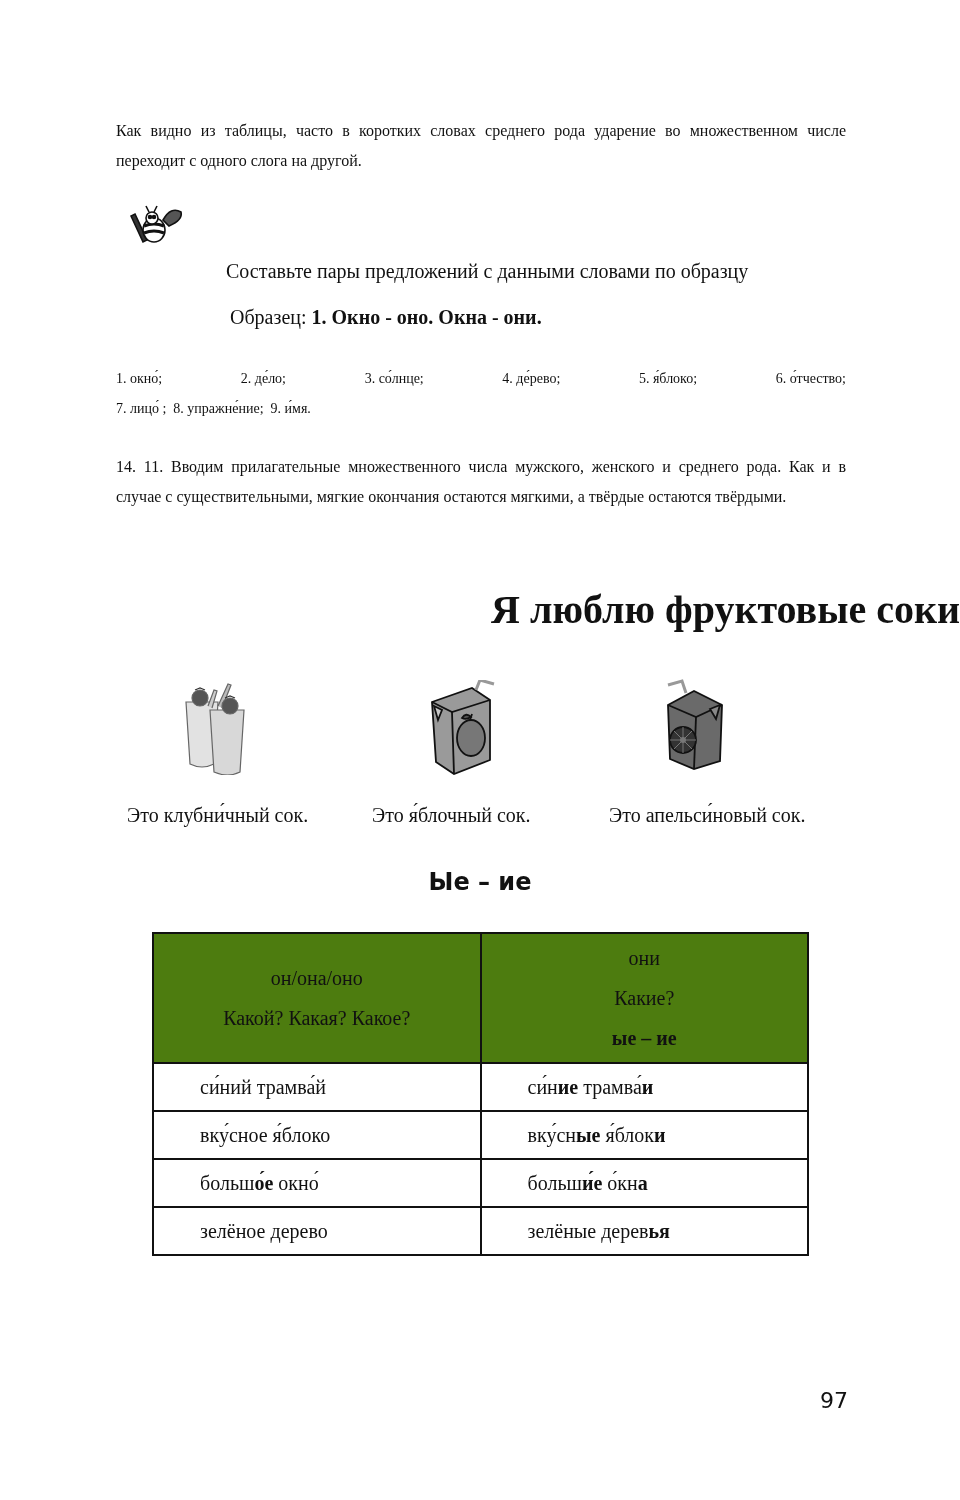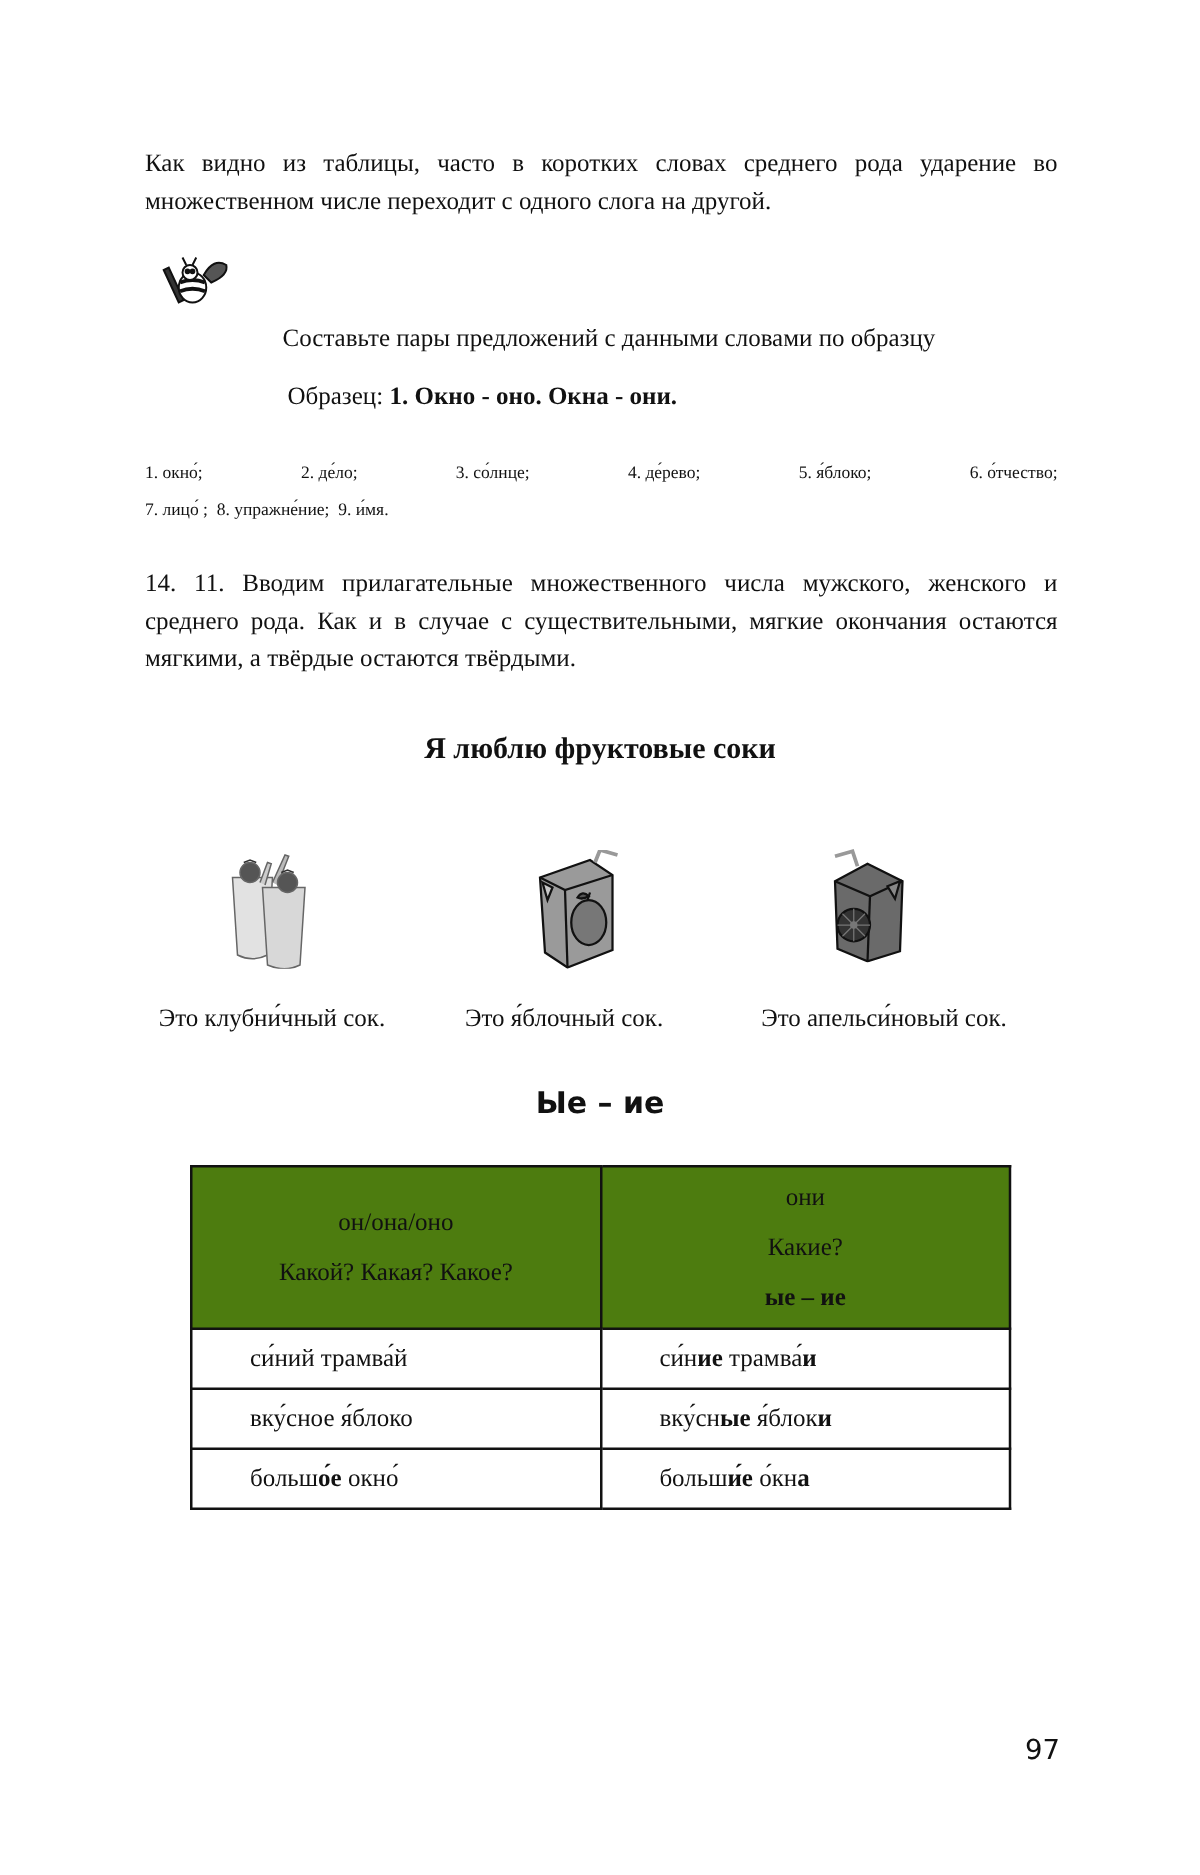--- a/index.html
+++ b/index.html
@@ -1,31 +1,31 @@
 <!DOCTYPE html>
 <html><head>
 <meta charset="utf-8">
 <style>
   html, body { margin: 0; padding: 0; background: #ffffff; }
   body { width: 960px; height: 1500px; position: relative; overflow: hidden; color: #111; }
   .serif { font-family: "Liberation Serif", "DejaVu Serif", serif; }
   .sans { font-family: "DejaVu Sans", "Liberation Sans", sans-serif; }
-  .para { position: absolute; left: 116px; width: 730px; font-size: 20px; line-height: 30px; text-align: justify; }
+  .para { position: absolute; left: 116px; width: 730px; font-size: 16px; line-height: 30px; text-align: justify; }
   .para p { margin: 0; }
   .intro { top: 116px; }
   .ex-header { position: absolute; left: 127px; top: 202px; height: 48px; display: flex; align-items: center; }
   .ex-header svg { width: 58px; height: 44px; }
   .ex-title { font-size: 26px; font-weight: bold; margin-left: 14px; letter-spacing: 0.2px; }
   .ex-instruction { position: absolute; left: 180px; top: 260px; font-size: 20px; margin-left: 46px; }
   .ex-sample { position: absolute; left: 230px; top: 306px; font-size: 20px; }
   .ex-sample b { font-weight: bold; }
   .words { position: absolute; left: 116px; top: 364px; width: 730px; font-size: 14px; line-height: 30px; }
   .words .row1 { display: flex; justify-content: space-between; }
   .p14 { top: 452px; }
-  .section-title { position: absolute; left: 0; width: 960px; top: 586px; text-align: center; font-size: 24px; font-weight: bold; }
+  .section-title { position: absolute; left: 0; width: 960px; top: 586px; text-align: right; font-size: 40px; font-weight: bold; }
   .pic { position: absolute; }
   .caption { position: absolute; top: 804px; font-size: 20px; }
   .subtitle { position: absolute; left: 0; width: 960px; top: 868px; text-align: center; font-size: 24px; font-weight: bold; }
   table.grammar { position: absolute; left: 152px; top: 932px; width: 657px; border-collapse: collapse; font-size: 20px; }
   table.grammar td { border: 2px solid #111; }
   table.grammar td.h { background: #4d7c0f; text-align: center; height: 126px; vertical-align: middle; line-height: 40px; width: 50%; }
   table.grammar td.c { height: 46px; padding: 0 0 0 46px; vertical-align: middle; }
   .pagenum { position: absolute; left: 820px; top: 1388px; font-size: 22px; }
 </style>
 </head>
@@ -142,16 +142,20 @@
         <td class="c"><span style="white-space: pre;">си́н</span><b style="white-space: pre;">ие</b><span style="white-space: pre;"> трамва́</span><b style="white-space: pre;">и</b></td>
       </tr>
       <tr>
         <td class="c"><span style="white-space: pre;">вку́сное я́блоко</span></td>
         <td class="c"><span style="white-space: pre;">вку́сн</span><b style="white-space: pre;">ые</b><span style="white-space: pre;"> я́блок</span><b style="white-space: pre;">и</b></td>
       </tr>
       <tr>
         <td class="c"><span style="white-space: pre;">больш</span><b style="white-space: pre;">о́е</b><span style="white-space: pre;"> окно́</span></td>
         <td class="c"><span style="white-space: pre;">больш</span><b style="white-space: pre;">и́е</b><span style="white-space: pre;"> о́кн</span><b style="white-space: pre;">а</b></td>
       </tr>
+      <tr>
+        <td class="c"><span style="white-space: pre;">зелёное дерево</span></td>
+        <td class="c"><span style="white-space: pre;">зелёные дерев</span><b style="white-space: pre;">ья</b></td>
+      </tr>
     </tbody>
 </table>
 
 <div class="pagenum sans">97</div>
 
 </body></html>

